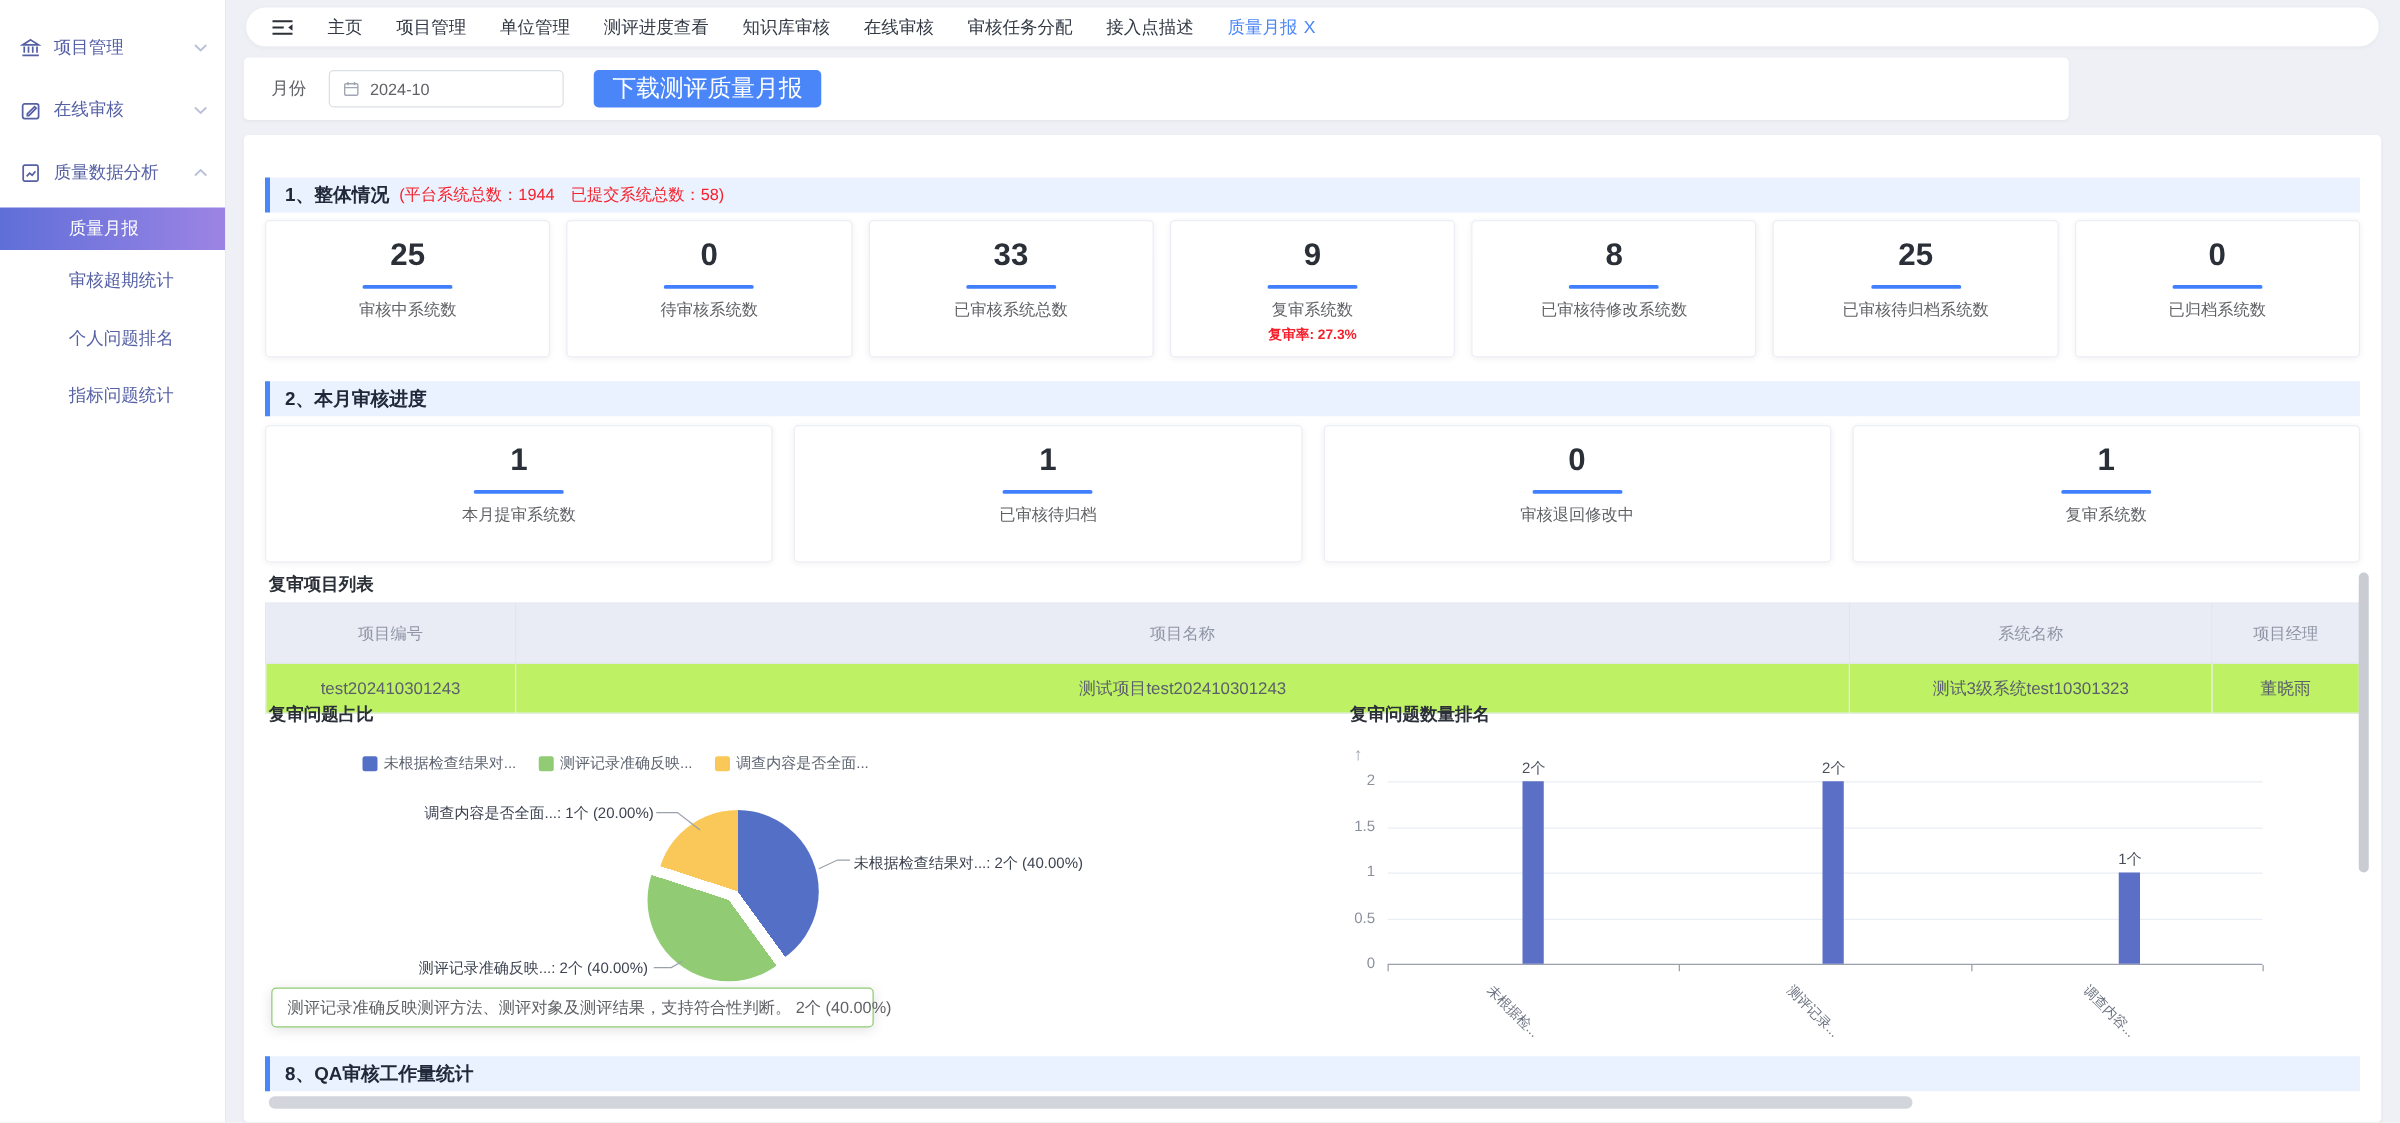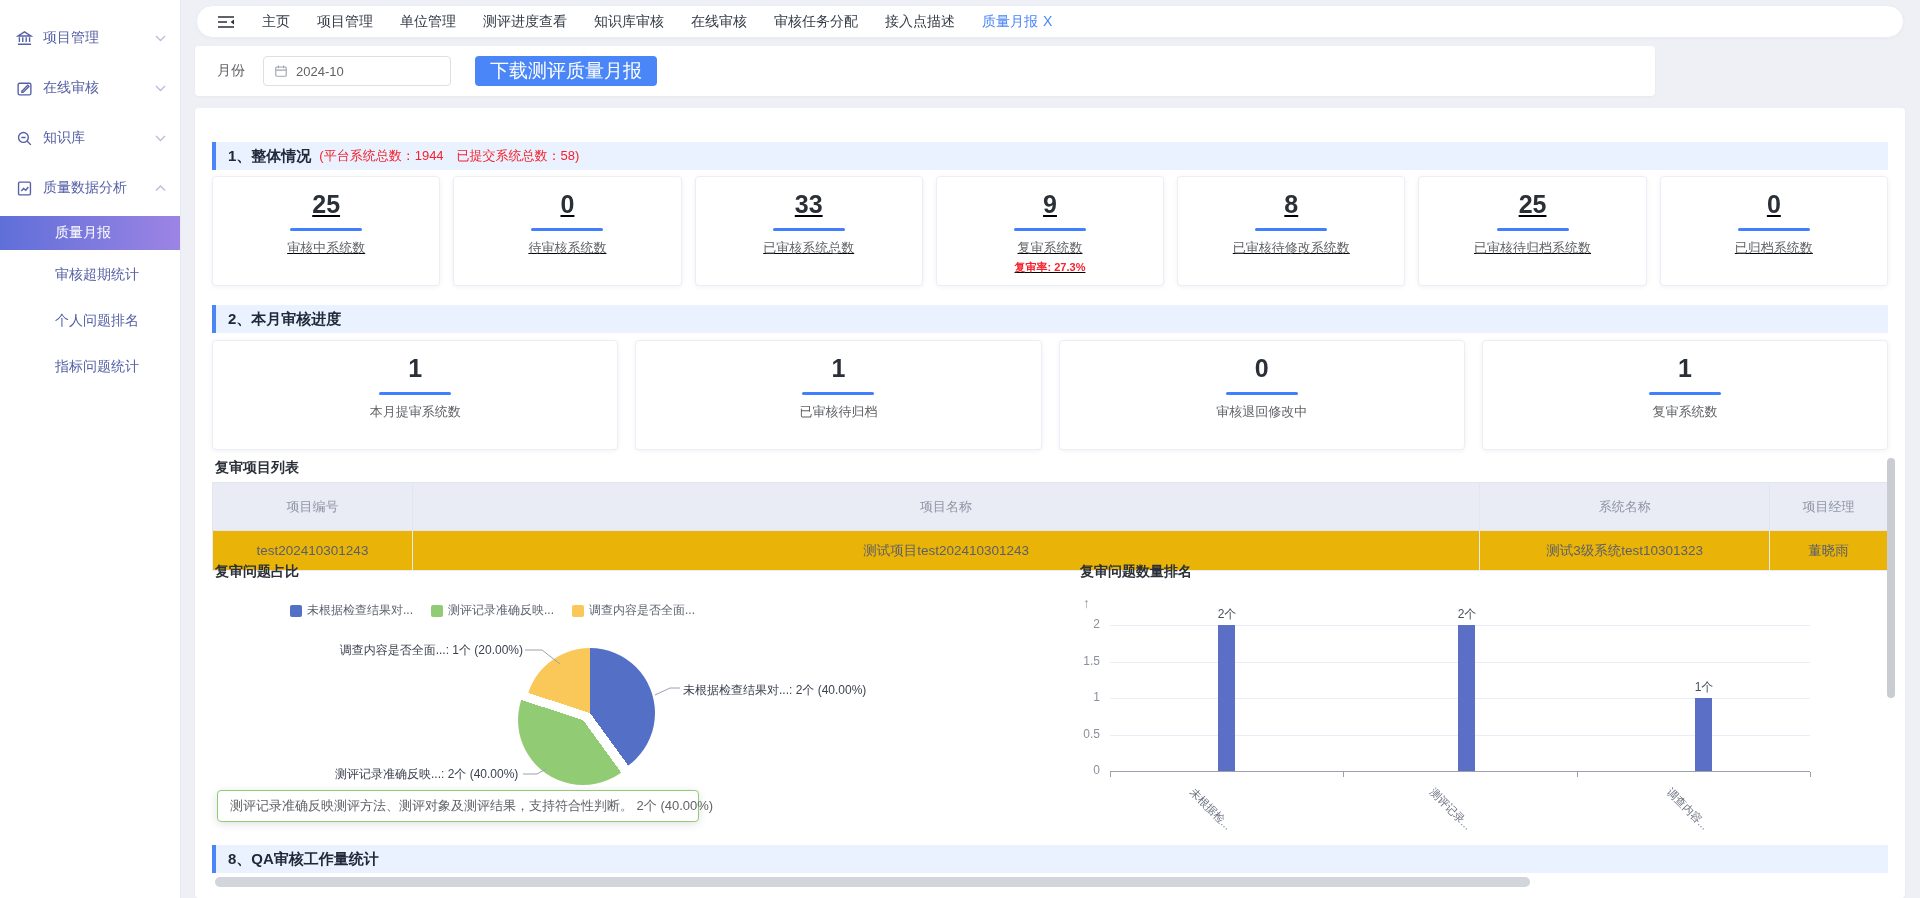--- a/index.html
+++ b/index.html
@@ -56,21 +56,21 @@
     box-shadow:0 1px 5px rgba(30,40,80,.06); text-align:center; padding-top:13px; }
   .stat-num { font-size:25px; font-weight:bold; color:#2b3038; }
   .stat-line { width:72px; height:3px; background:#4080ff; border-radius:2px; margin:9px auto 8px; }
   .stat-lbl { font-size:13px; color:#606266; }
   .stat-sub { margin-top:3px; font-size:11px; color:#f5222d; font-weight:bold; }
 
   .tbl-title { position:absolute; left:20px; top:351px; font-size:14px; font-weight:bold; color:#2b3038; }
   table.review { position:absolute; left:17px; top:374px; width:1676px; border-collapse:collapse; }
   table.review th { background:#e9ecf5; color:#8f95a5; font-weight:normal; font-size:13px;
     height:48px; border:1px solid #e1e5ef; }
-  table.review td { background:#eab308; color:#5a5f6b; font-size:13.5px; text-align:center;
+  table.review td { background:#bef264; color:#5a5f6b; font-size:13.5px; text-align:center;
     height:40px; border:1px solid #e8ebf3; }
 
   .chart-title { position:absolute; font-size:14px; font-weight:bold; color:#2b3038; }
   .legend { position:absolute; left:95px; top:494px; display:flex; gap:18px; align-items:center; }
   .lg-item { display:flex; align-items:center; gap:5px; font-size:12px; color:#5e6470; cursor:pointer; }
   .lg-sq { width:12px; height:12px; border-radius:2px; }
 
   .pie-layer { position:absolute; left:330px; top:540px; width:130px; height:130px; border-radius:50%; }
   .pie-exploded { transform:translate(-7px,7px); }
   .callout { position:absolute; font-size:12px; color:#3c4250; white-space:nowrap; }
@@ -108,30 +108,20 @@
       <svg class="chev" width="11" height="7" viewBox="0 0 11 7" fill="none" stroke="currentColor" stroke-width="1.4">
           <path d="M1 1 L5.5 5.4 L10 1"></path>
         </svg>
     </div>
     <div class="side-item">
       <svg class="mi" width="17" height="17" viewBox="0 0 16 16" fill="none" stroke="currentColor" stroke-width="1.3">
           <rect x="2" y="3" width="12" height="11" rx="1.5"></rect>
           <path d="M5.5 10.5 L11 5 l1.2 1.2 L6.7 11.7 H5.5 Z"></path>
         </svg>
       <span class="lbl">在线审核</span>
-      <svg class="chev" width="11" height="7" viewBox="0 0 11 7" fill="none" stroke="currentColor" stroke-width="1.4">
-          <path d="M1 1 L5.5 5.4 L10 1"></path>
-        </svg>
-    </div>
-    <div class="side-item">
-      <svg class="mi" width="17" height="17" viewBox="0 0 16 16" fill="none" stroke="currentColor" stroke-width="1.3">
-          <circle cx="7" cy="7" r="4.6"></circle>
-          <path d="M10.6 10.6 L14 14 M5 7 h4"></path>
-        </svg>
-      <span class="lbl">知识库</span>
       <svg class="chev" width="11" height="7" viewBox="0 0 11 7" fill="none" stroke="currentColor" stroke-width="1.4">
           <path d="M1 1 L5.5 5.4 L10 1"></path>
         </svg>
     </div>
     <div class="side-item">
       <svg class="mi" width="17" height="17" viewBox="0 0 16 16" fill="none" stroke="currentColor" stroke-width="1.3">
           <rect x="2.4" y="2" width="11.2" height="12" rx="1.2"></rect>
           <path d="M5 10.4 l2.2-2.4 2 1.6 2.4-3"></path>
         </svg>
       <span class="lbl">质量数据分析</span>
@@ -184,21 +174,21 @@
     </div>
     <button class="dl-btn">下载测评质量月报</button>
   </div>
 
   <div class="main-card">
 
     <div class="sec-head" style="top:34px;">
       <span class="sec-title">1、整体情况</span>
       <span class="sec-note">(平台系统总数：1944　已提交系统总数：58)</span>
     </div>
-    <div class="cards-row g13" style="top:68px;text-decoration:underline;">
+    <div class="cards-row g13" style="top:68px;">
       <div class="stat-card">
           <div class="stat-num">25</div>
           <div class="stat-line"></div>
           <div class="stat-lbl">审核中系统数</div>
         </div>
       <div class="stat-card">
           <div class="stat-num">0</div>
           <div class="stat-line"></div>
           <div class="stat-lbl">待审核系统数</div>
         </div>

